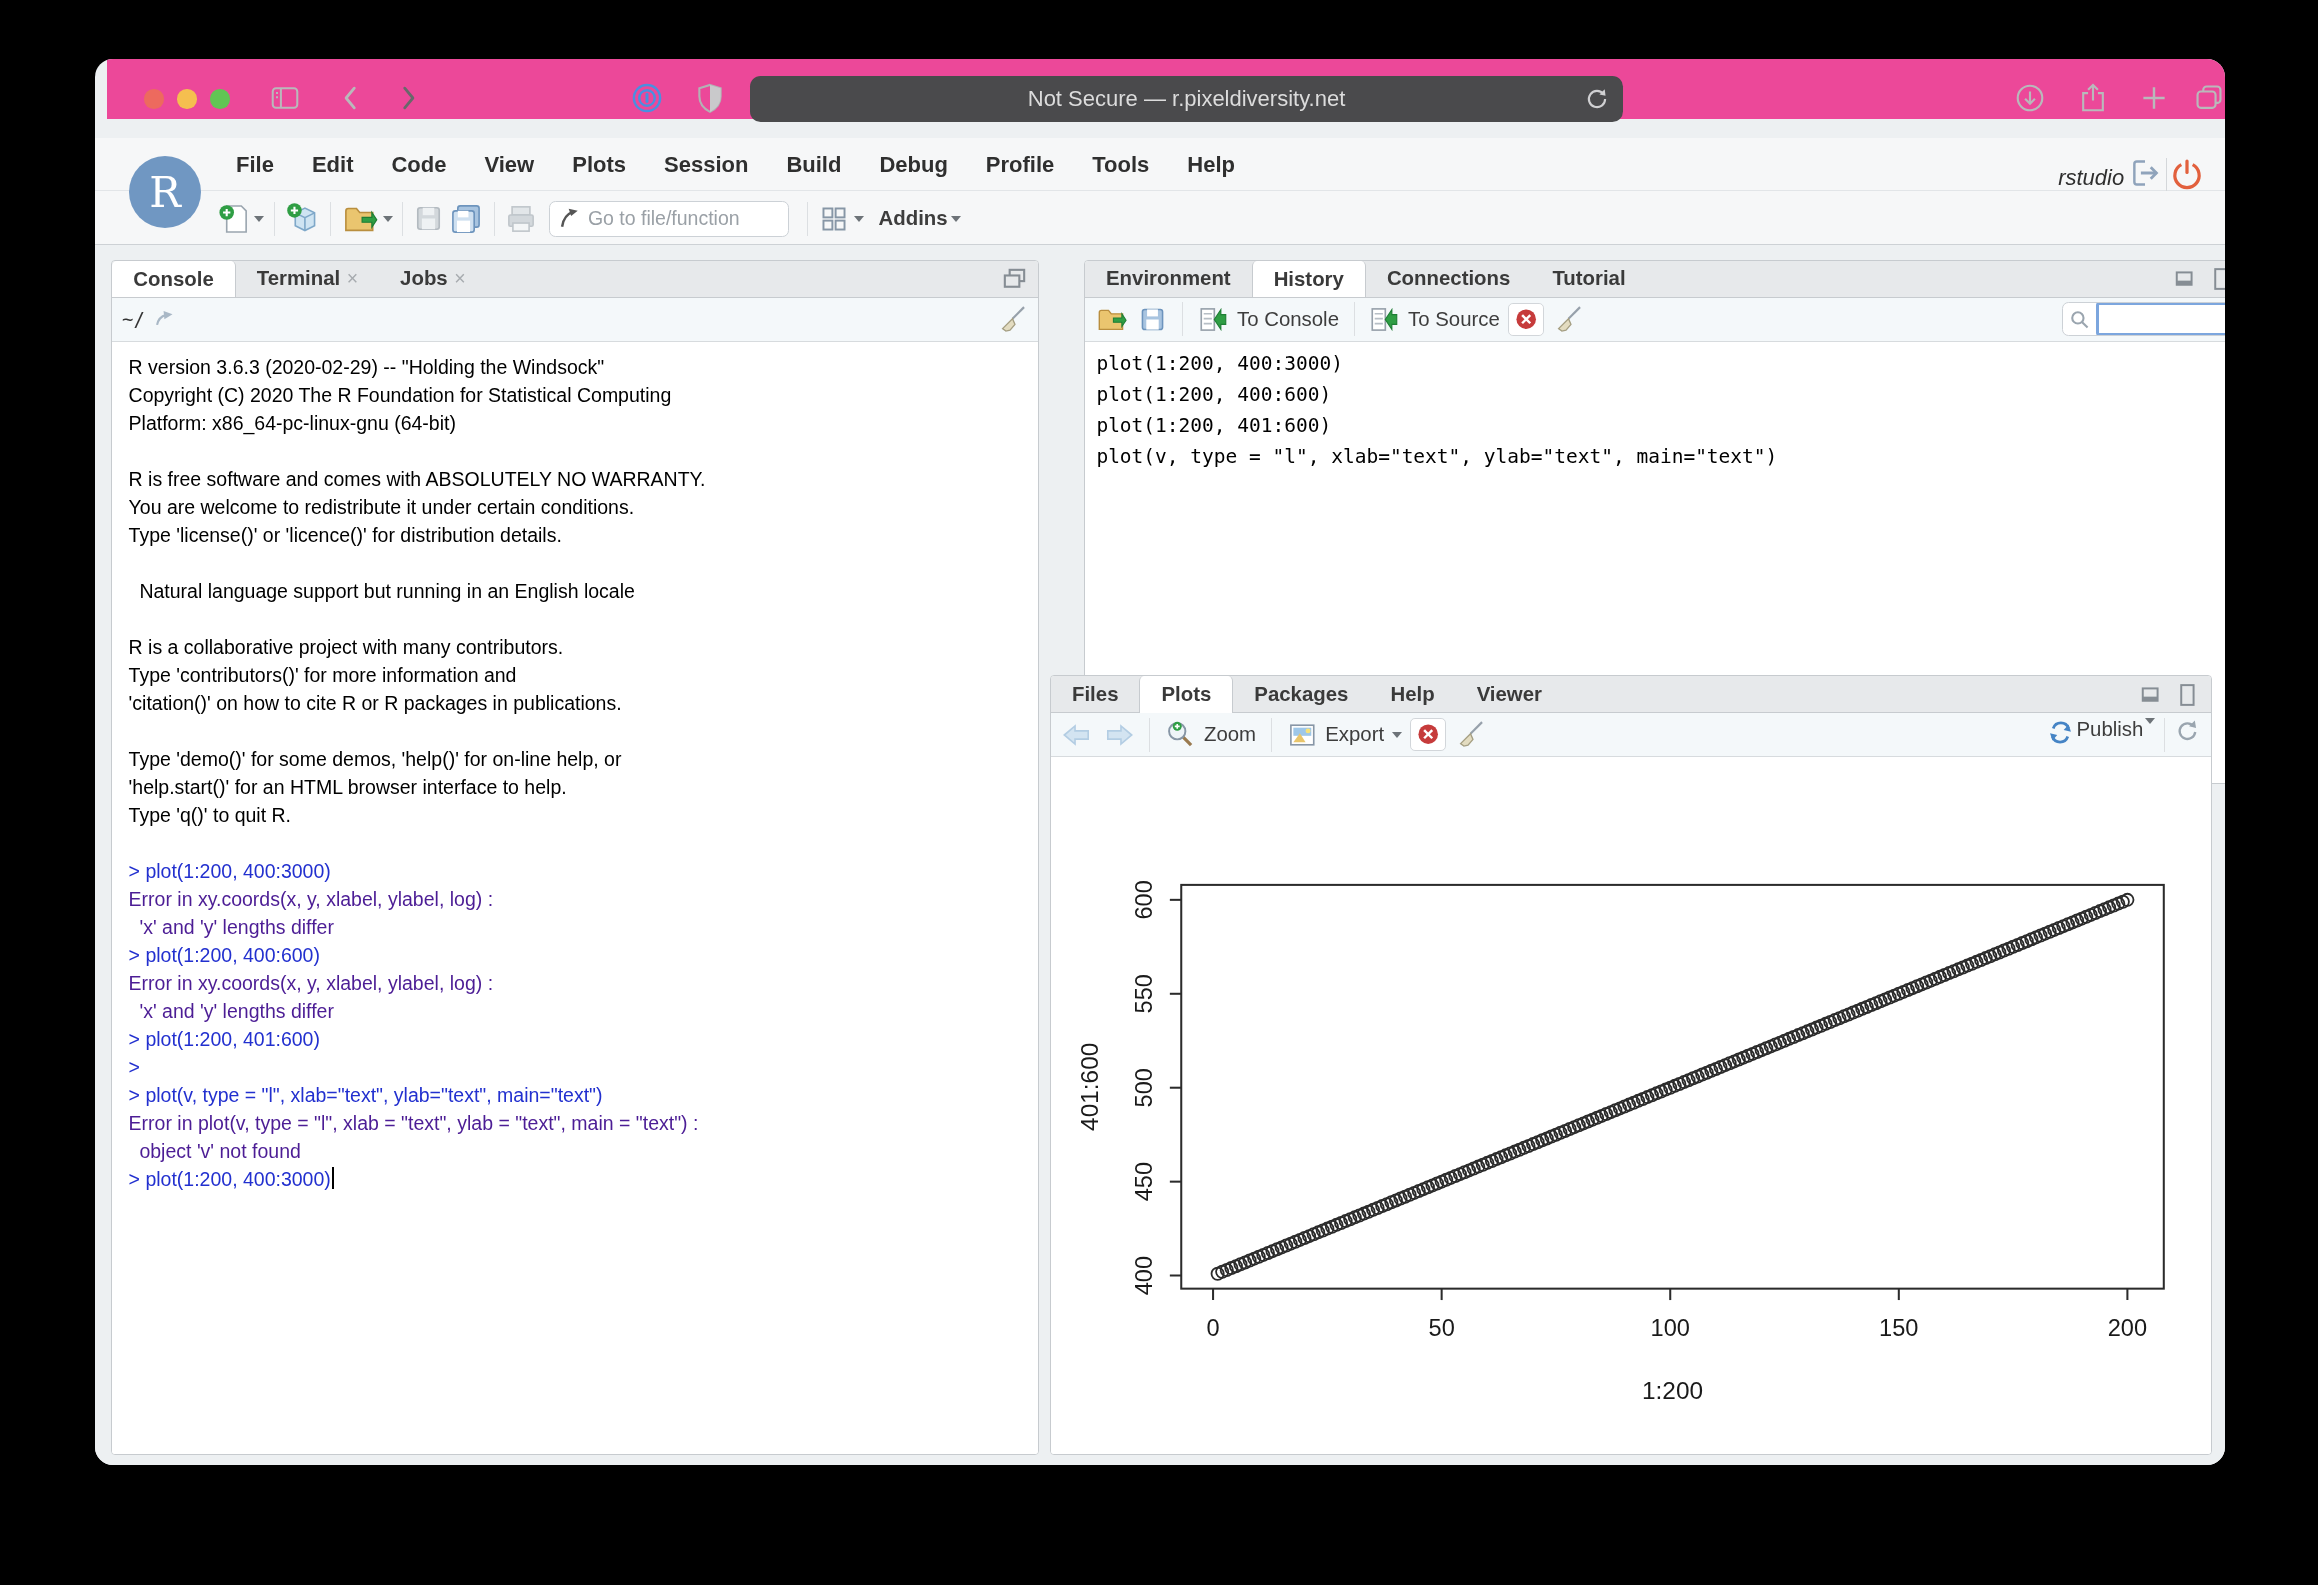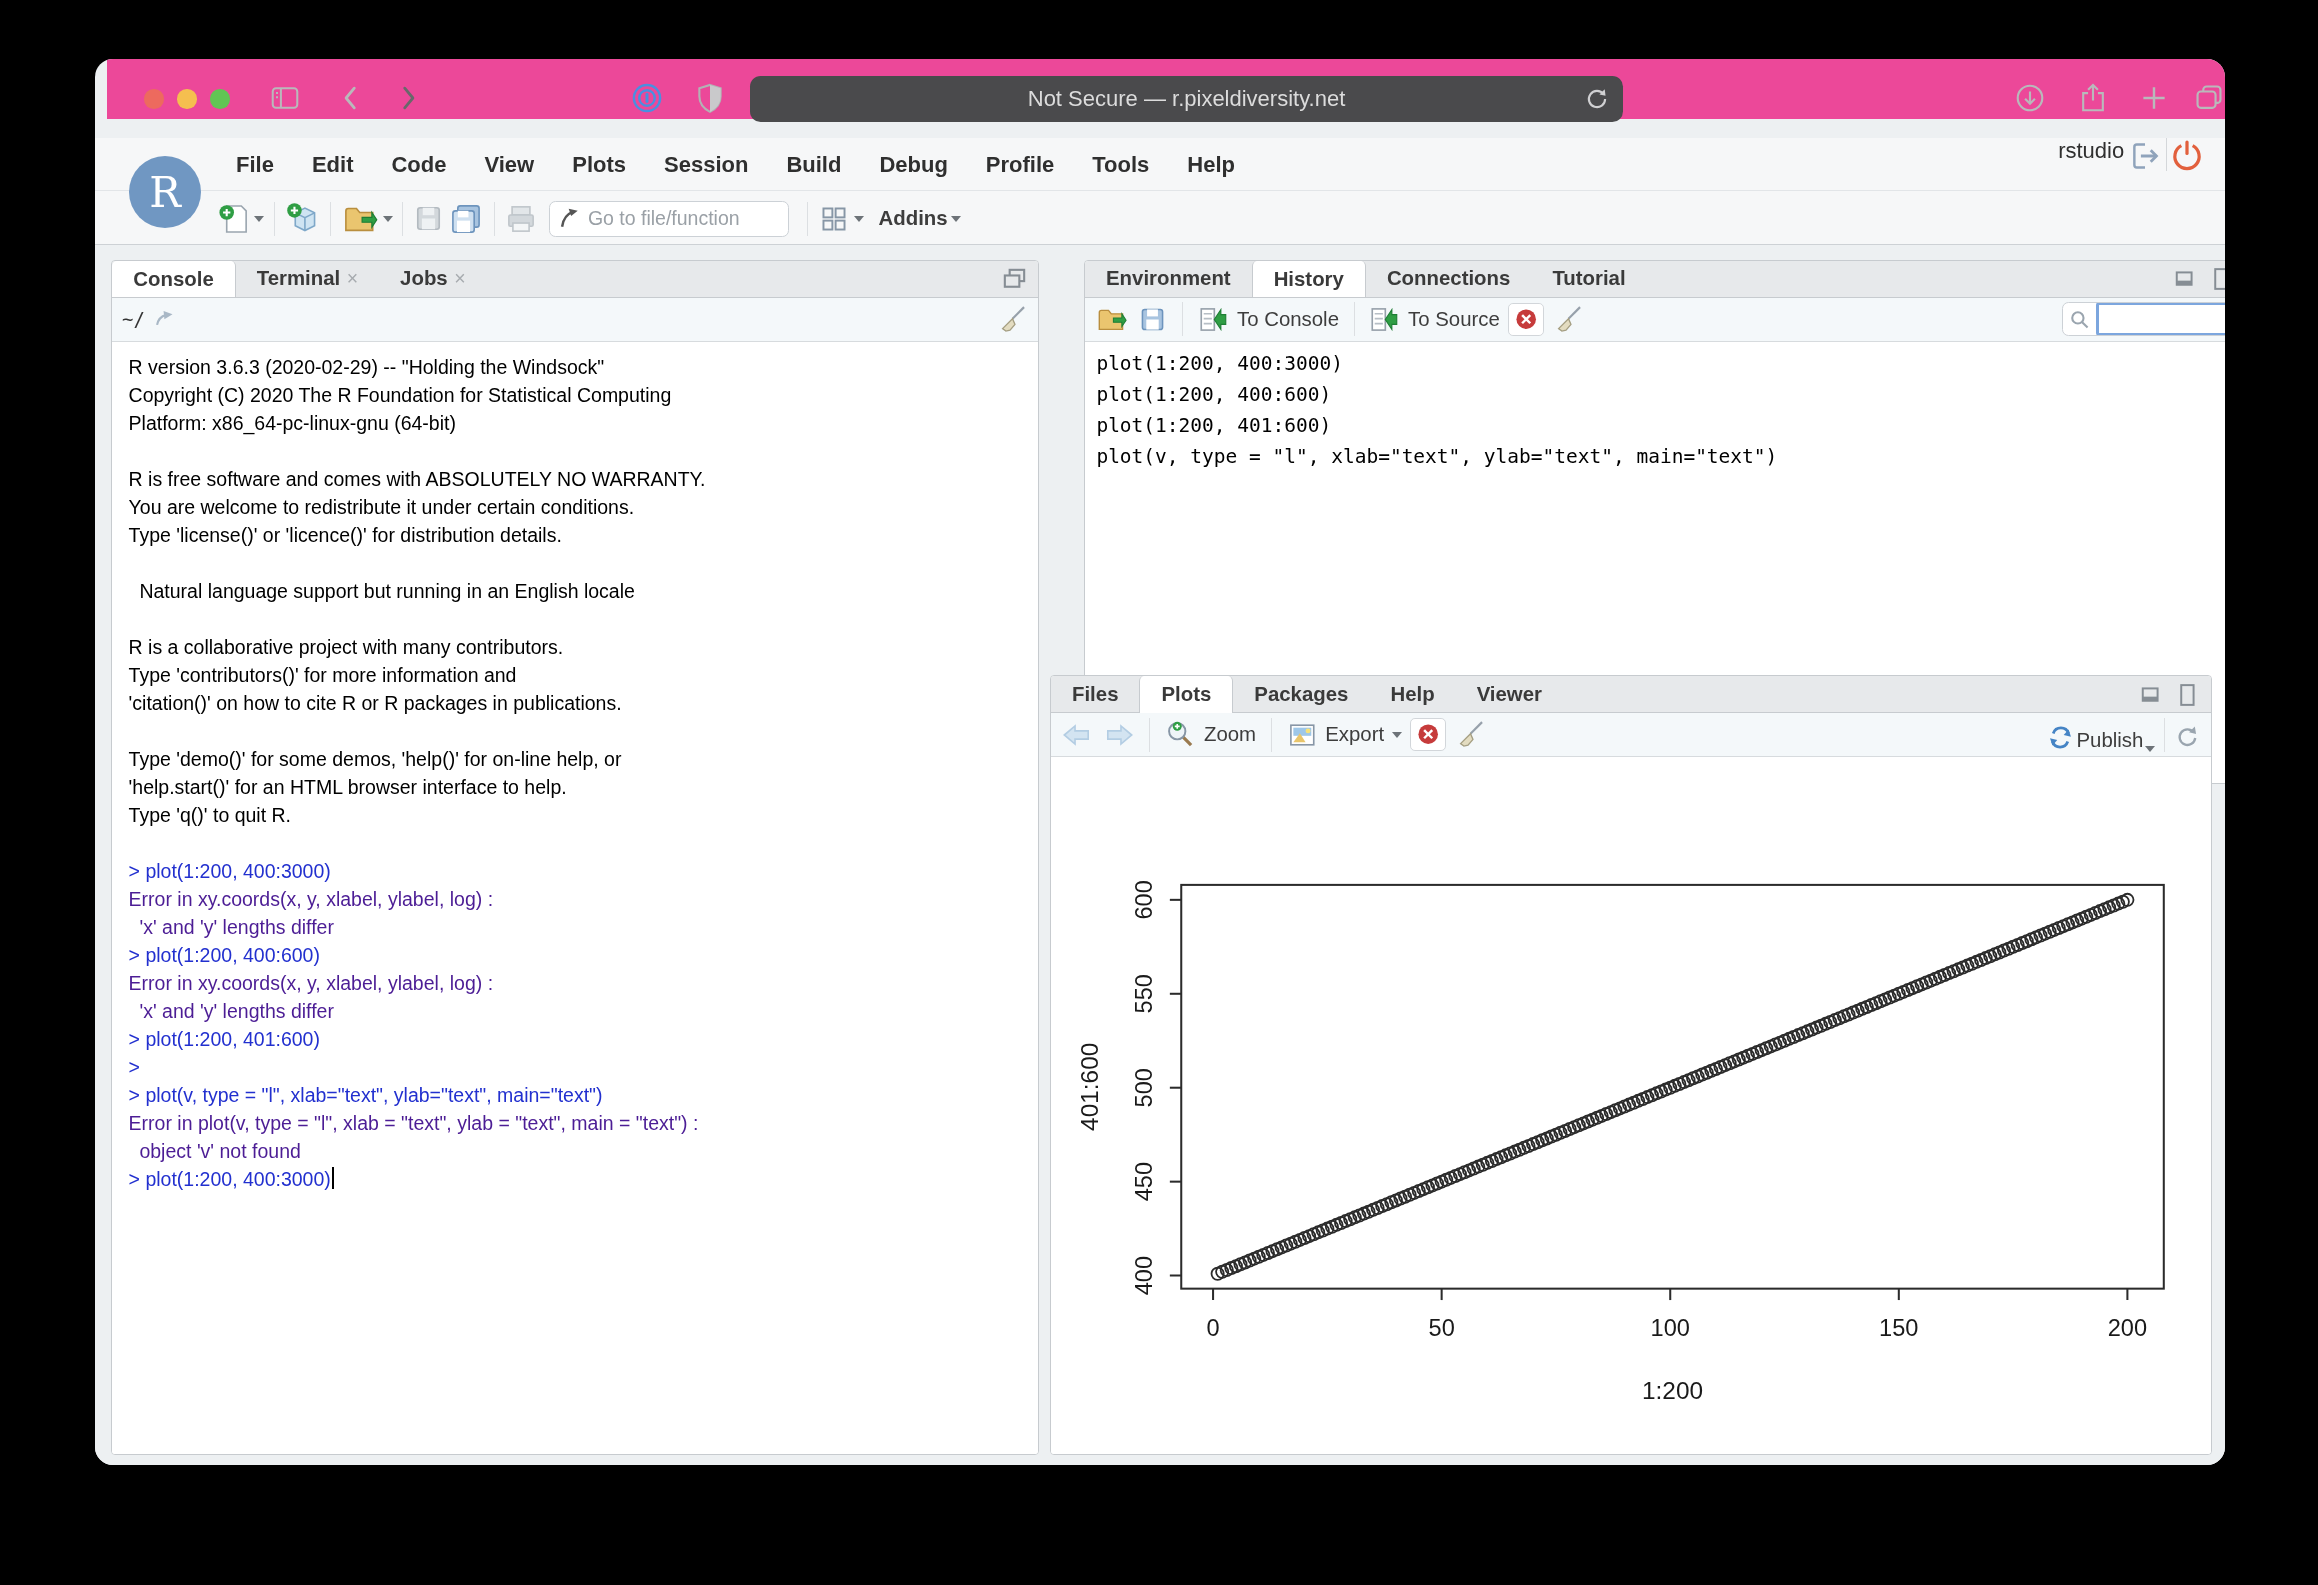--- a/index.html
+++ b/index.html
@@ -23,21 +23,21 @@
 
   
   .rs-header { position:absolute; left:0; top:79px; width:100%; height:107px; background:#f6f7f8;
                border-bottom:0.8px solid #cdd1d5; }
   .menurow { position:absolute; left:0; top:0; width:100%; height:53px; border-bottom:0.8px solid #e2e5e8; }
   .rs-logo { position:absolute; left:34px; top:18px; width:72px; height:72px; border-radius:50%;
              background:#7097c2; color:#fff; font-family:"DejaVu Serif",serif; font-size:42px;
              display:flex; align-items:center; justify-content:center; z-index:5; }
   .menu-items { position:absolute; left:122px; top:0; height:53px; display:flex; align-items:center; }
   .menu-item { font-size:22px; color:#2f2f2f; font-weight:700; padding:0 19px; }
-  .hdr-right-1 { position:absolute; right:21px; top:0; height:53px; display:flex; align-items:flex-start; gap:3px; }
+  .hdr-right-1 { position:absolute; right:21px; top:0; height:53px; display:flex; align-items:flex-end; gap:3px;font-style:italic; }
   .username { font-size:22px; color:#2f2f2f; }
   .vsep-dark { width:0.8px; height:33px; background:#d4d7da; }
   .toolrow { position:absolute; left:0; top:53px; width:100%; height:55px; display:flex; align-items:center; }
   .toolrow-icons { display:flex; align-items:center; margin-left:122px; gap:3px; }
   .tb-sep { width:0.8px; height:34px; background:#dcdfe2; margin:0 6.5px; }
   .goto-box { width:240px; height:36px; background:#fff; border:0.8px solid #ccd1d6; border-radius:6.5px;
               display:flex; align-items:center; padding:0 8.1px; gap:6.5px; margin:0 8.1px; }
   .goto-box input { border:none; outline:none; font-size:19.5px; color:#444; width:179px; background:transparent;
                     font-family:"Liberation Sans",sans-serif; }
   .goto-box input::placeholder { color:#9aa0a6; }
@@ -58,21 +58,21 @@
   .tab { display:flex; align-items:center; gap:6.5px; padding:0 21px; font-size:20.4px; font-weight:700;
          color:#3a3a3a; position:relative; }
   .tab.active { background:#fff; border-right:0.8px solid #c7cbcf; border-left:0.8px solid #c7cbcf;
                 border-top-left-radius:4.9px; border-top-right-radius:4.9px; margin-bottom:-0.8px; }
   .tab.active:first-child { border-left:none; }
   .tab .close-x { color:#a7abaf; font-size:19.5px; font-weight:400; }
   .tabbar-right { position:absolute; right:9.8px; top:0; height:37px; display:flex; align-items:center; gap:8.1px; }
 
   .subbar { position:absolute; left:0; top:37px; width:100%; height:44px; background:#f4f8fa;
             border-bottom:0.8px solid #d7dbde; display:flex; align-items:center; padding:0 9.8px; gap:8.1px; }
-  .subbar .right { margin-left:auto; display:flex; align-items:flex-end; gap:2px; }
+  .subbar .right { margin-left:auto; display:flex; align-items:flex-start; gap:2px; }
   .btnbox { background:#fff; border:0.8px solid #d2d6da; border-radius:4.9px; width:36px; height:33px;
             display:flex; align-items:center; justify-content:center; }
   .search-wrap { display:flex; align-items:center; background:#fff; border:0.8px solid #ccd1d6; border-radius:6.5px;
                  height:34px; overflow:hidden; }
   .search-mag { width:33px; height:33px; display:flex; align-items:center; justify-content:center; }
   .search-input { width:138px; height:34px; border:3.3px solid #7ca6de; border-radius:3.3px; outline:none;
                   font-size:19.5px; padding:0 4.9px; font-family:"DejaVu Sans Mono","Liberation Mono",monospace; }
 
   .pane-content { position:absolute; left:0; top:81px; right:0; bottom:0; background:#fff; overflow:hidden; }
 

